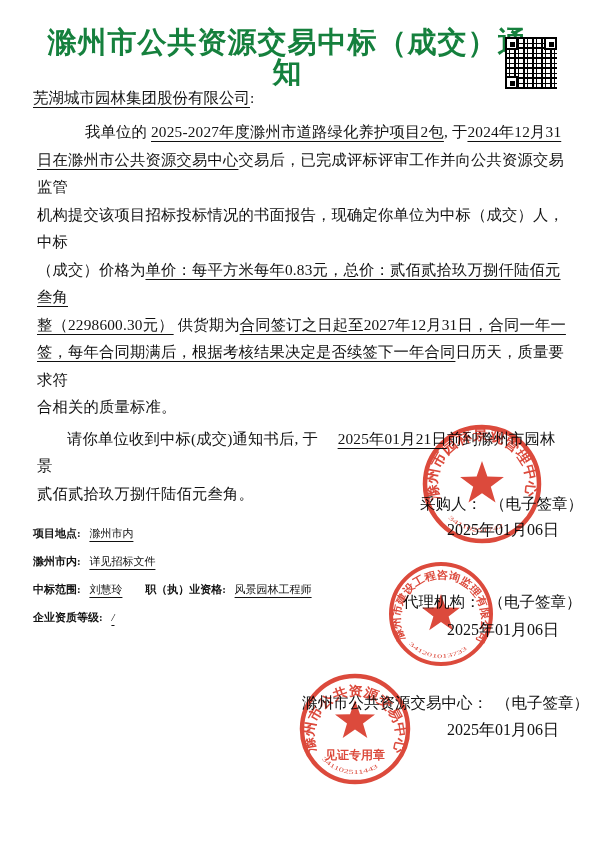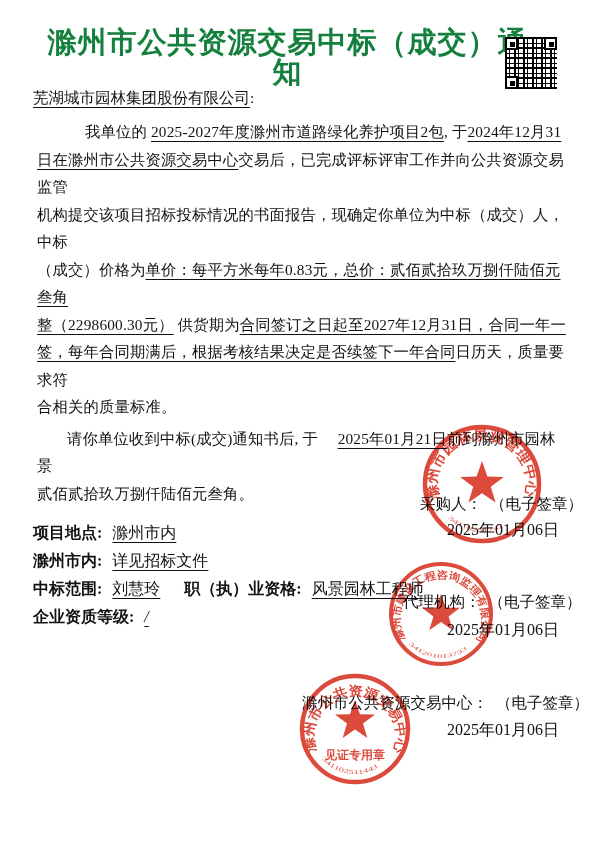--- a/index.html
+++ b/index.html
@@ -12,21 +12,21 @@
   .title{
     margin:0 30px 0 0;text-align:center;font-size:29px;font-weight:bold;
     letter-spacing:1px;line-height:30px;color:#15803d;
   }
   .company-line{font-size:15.5px;line-height:22px;}
   .para{margin:4px;font-size:15.3px;line-height:27.5px;letter-spacing:.2px;}
   .p1{margin-top:9px;text-indent:48px;}
   .p2{margin-top:0;text-indent:30px;}
   .u{text-decoration:underline;text-underline-offset:4px;text-decoration-thickness:1px;}
   .i{font-style:italic;}
-  .info{margin-top:12px;font-size:16px;line-height:28px;}
+  .info{margin-top:12px;font-size:11px;line-height:28px;}
   .info .lbl{font-weight:bold;}
   .info .val{margin-left:6px;}
   .lbl2{margin-left:20px;}
   
   .qr{
     position:absolute;left:505px;top:37px;width:52px;height:52px;background:#fff;
     background-image:
       repeating-linear-gradient(90deg,#000 0 2px,transparent 2px 4px,#000 4px 5px,transparent 5px 9px),
       repeating-linear-gradient(0deg,#000 0 2px,transparent 2px 5px,#000 5px 6px,transparent 6px 10px);
   }

